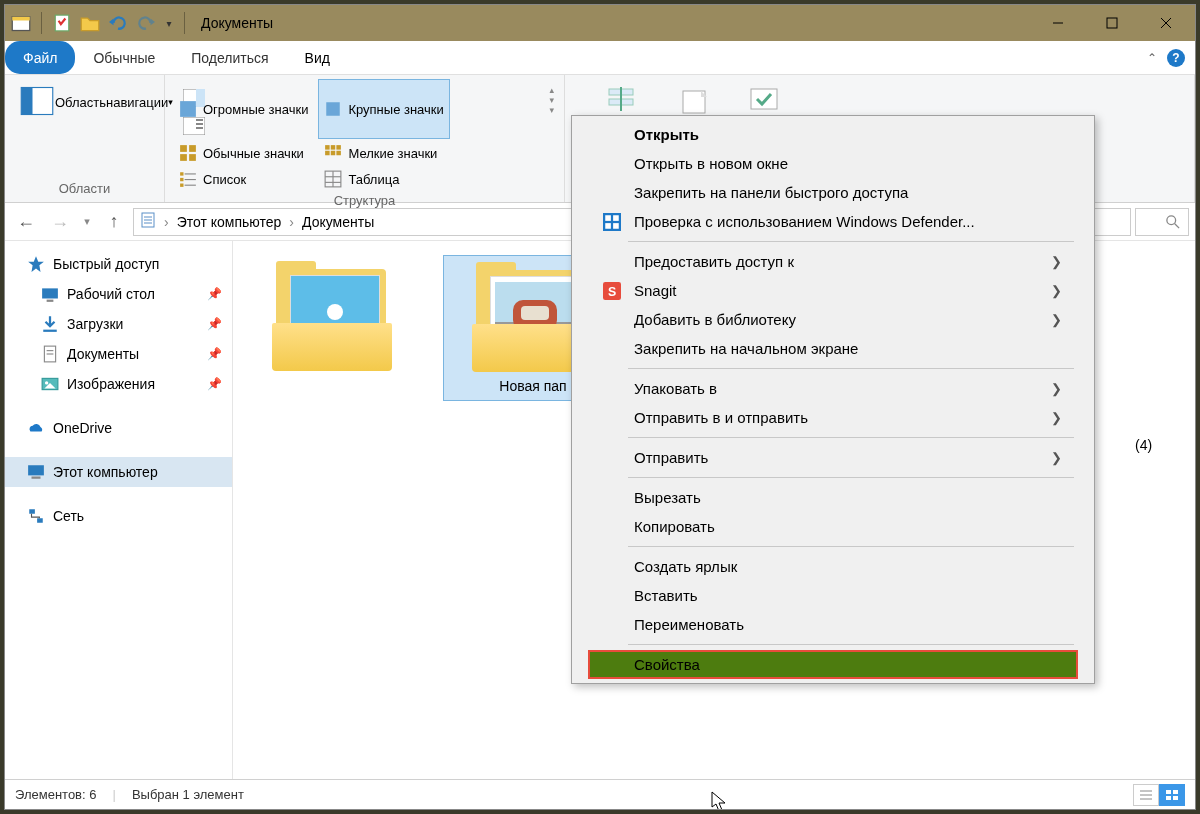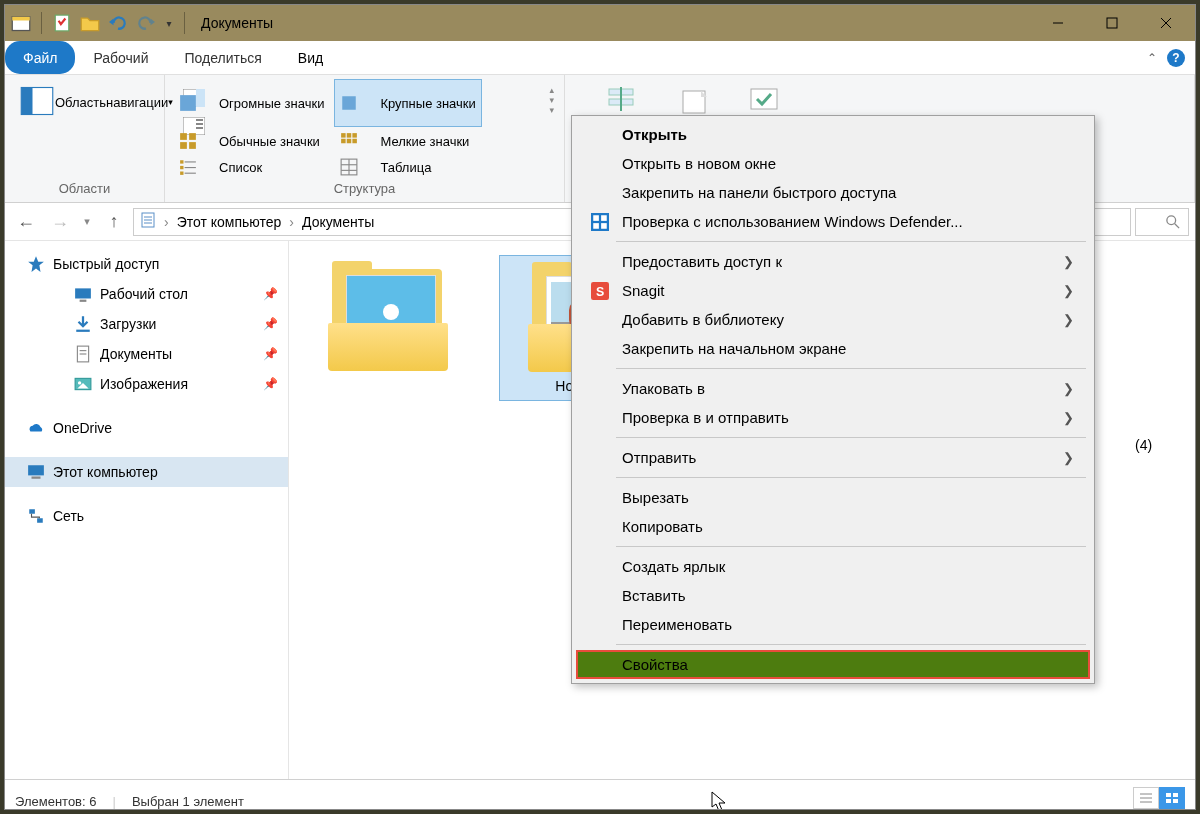--- a/index.html
+++ b/index.html
@@ -21,55 +21,55 @@
 .menu-tab.inact { color: #333; }
 .menubar-right { margin-left: auto; display: flex; align-items: center; gap: 10px; padding-right: 10px; }
 .help-circle { width: 18px; height: 18px; border-radius: 50%; background: #1e79c8; color: #fff; display: flex; align-items: center; justify-content: center; font-size: 12px; font-weight: bold; }
 
 .ribbon { height: 128px; background: #f5f6f7; border-bottom: 1px solid #d0d0d0; display: flex; }
 .ribbon-group { border-right: 1px solid #ddd; padding: 4px 8px 2px 8px; display: flex; flex-direction: column; }
 .ribbon-group-content { flex: 1; display: flex; align-items: flex-start; gap: 4px; }
 .ribbon-group-label { text-align: center; font-size: 13px; color: #666; padding: 2px 0 4px 0; }
 .big-btn { display: flex; flex-direction: row; align-items: center; padding: 4px 6px; font-size: 13px; text-align: center; cursor: pointer; line-height: 1.3; }
 .big-icon { width: 36px; height: 36px; margin-bottom: 4px; }
-.small-btn { display: flex; align-items: center; gap: 22px; padding: 3px 6px; font-size: 13px; cursor: pointer; white-space: nowrap; }
-.small-btn.selected { background: #cce4f7; border: 1px solid #7ab5e0; padding: 14px 5px; }
+.small-btn { display: flex; align-items: center; gap: 6px; padding: 3px 6px; font-size: 13px; cursor: pointer; white-space: nowrap; }
+.small-btn.selected { background: #cce4f7; border: 1px solid #7ab5e0; padding: 20px 5px; }
 .sm-icon { width: 18px; height: 18px; display: inline-flex; }
 
 .addressbar { height: 38px; display: flex; align-items: center; padding: 0 6px; gap: 4px; border-bottom: 1px solid #e5e5e5; }
 .nav-btn { width: 30px; height: 30px; display: flex; align-items: center; justify-content: center; cursor: pointer; color: #555; font-size: 18px; }
 .address-field { flex: 1; height: 28px; border: 1px solid #ccc; display: flex; align-items: center; padding: 0 6px; font-size: 14px; gap: 4px; }
 .bc-sep { color: #888; margin: 0 4px; }
 .search-field { width: 54px; height: 28px; border: 1px solid #ccc; display: flex; align-items: center; justify-content: flex-end; padding: 0 8px; }
 
 .body-area { display: flex; height: calc(100% - 36px - 34px - 128px - 38px - 30px); }
 
-.nav-pane { width: 284px; border-right: 1px solid #e5e5e5; padding: 8px 0; font-size: 14px; overflow: hidden; }
+.nav-pane { width: 228px; border-right: 1px solid #e5e5e5; padding: 8px 0; font-size: 14px; overflow: hidden; }
 .nav-item { display: flex; align-items: center; padding: 6px 10px 6px 22px; gap: 8px; cursor: pointer; white-space: nowrap; }
-.nav-item.sub { padding-left: 69px; }
+.nav-item.sub { padding-left: 36px; }
 .nav-item.selected { background: #d8e6f2; }
 .nav-icon { width: 18px; height: 18px; display: inline-flex; flex-shrink: 0; }
 .pin-icon { margin-left: auto; color: #888; font-size: 12px; }
 .nav-gap { height: 14px; }
 
 .content-pane { flex: 1; padding: 14px 10px; display: flex; align-content: flex-start; flex-wrap: wrap; gap: 10px 20px; overflow: hidden; }
 .file-item { width: 180px; display: flex; flex-direction: column; align-items: center; text-align: center; font-size: 14px; cursor: pointer; padding: 6px; }
 .file-item.selected { background: #cce4f7; border: 1px solid #7ab5e0; }
 .folder-thumb { width: 130px; height: 110px; position: relative; margin-bottom: 6px; }
 .folder-back { position: absolute; left: 8px; top: 8px; width: 110px; height: 94px; background: #f3d36b; border-radius: 4px 4px 2px 2px; }
 .folder-tab { position: absolute; left: 8px; top: 0; width: 40px; height: 12px; background: #f3d36b; border-radius: 3px 3px 0 0; }
 .folder-content { position: absolute; left: 22px; top: 14px; width: 90px; height: 82px; background: #fff; border: 1px solid #ddd; overflow: hidden; display:flex; align-items:center; justify-content:center; }
 .folder-front { position: absolute; left: 4px; bottom: 0; width: 120px; height: 48px; background: linear-gradient(180deg,#ffe08a,#f3c94a); border-radius: 2px 2px 4px 4px; }
 
-.statusbar { height: 30px; border-top: 1px solid #d0d0d0; display: flex; align-items: flex-end; padding: 0 10px; font-size: 13px; color: #333; gap: 16px; background: #fff; }
+.statusbar { height: 30px; border-top: 1px solid #d0d0d0; display: flex; align-items: center; padding: 0 10px; font-size: 13px; color: #333; gap: 16px; background: #fff; }
 .statusbar .views { margin-left: auto; display: flex; gap: 0; }
 .view-btn { width: 26px; height: 22px; border: 1px solid #ccc; display: flex; align-items: center; justify-content: center; cursor: pointer; }
 .view-btn.active { background: #3b97e8; border-color: #3b97e8; }
 
-.context-menu { position: absolute; left: 566px; top: 110px; width: 524px; background: #f0f0f0; border: 1px solid #a0a0a0; box-shadow: 3px 3px 8px rgba(0,0,0,0.25); font-size: 15px; padding: 4px 4px; }
+.context-menu { position: absolute; left: 566px; top: 110px; width: 524px; background: #f0f0f0; border: 1px solid #a0a0a0; box-shadow: 3px 3px 8px rgba(0,0,0,0.25); font-size: 15px; padding: 4px 16px; }
 .ctx-item { display: flex; align-items: center; padding: 6px 16px 6px 46px; cursor: pointer; position: relative; color: #000; }
 .ctx-item.highlighted { border: 2px solid #e74c3c; background: #4d7c0f; padding: 4px 14px 4px 44px; }
 .ctx-item .ctx-icon { position: absolute; left: 14px; width: 20px; height: 20px; display: inline-flex; align-items: center; justify-content: center; }
 .ctx-item .ctx-arrow { margin-left: auto; color: #555; font-size: 13px; }
 .ctx-sep { height: 1px; background: #c8c8c8; margin: 5px 4px 5px 40px; }
 .cursor { position: absolute; left: 706px; top: 786px; pointer-events: none; }
 
 .partial-item { position: absolute; left: 1130px; top: 432px; font-size: 14px; }
 </style>
 </head>
@@ -128,21 +128,21 @@
           <svg width="12" height="12">
             <line x1="1" y1="1" x2="11" y2="11" stroke="#000"></line>
             <line x1="11" y1="1" x2="1" y2="11" stroke="#000"></line>
           </svg>
         </div>
     </div>
   </div>
 
   <div class="menubar">
     <div class="menu-tab file">Файл</div>
-    <div class="menu-tab inact">Рабочий</div>
+    <div class="menu-tab inact">Обычные</div>
     <div class="menu-tab inact">Поделиться</div>
     <div class="menu-tab active">Вид</div>
     <div class="menubar-right">
       <span style="color:#666;font-size:12px">⌃</span>
       <div class="help-circle">?</div>
     </div>
   </div>
 
   <div class="ribbon">
     <div class="ribbon-group" style="width:160px">
@@ -494,21 +494,21 @@
       </div>
     <div class="ctx-item">
         <span>Закрепить на начальном экране</span>
       </div>
     <div class="ctx-sep"></div>
     <div class="ctx-item">
         <span>Упаковать в</span>
         <span class="ctx-arrow">❯</span>
       </div>
     <div class="ctx-item">
-        <span>Проверка в и отправить</span>
+        <span>Отправить в и отправить</span>
         <span class="ctx-arrow">❯</span>
       </div>
     <div class="ctx-sep"></div>
     <div class="ctx-item">
         <span>Отправить</span>
         <span class="ctx-arrow">❯</span>
       </div>
     <div class="ctx-sep"></div>
     <div class="ctx-item">
         <span>Вырезать</span>

